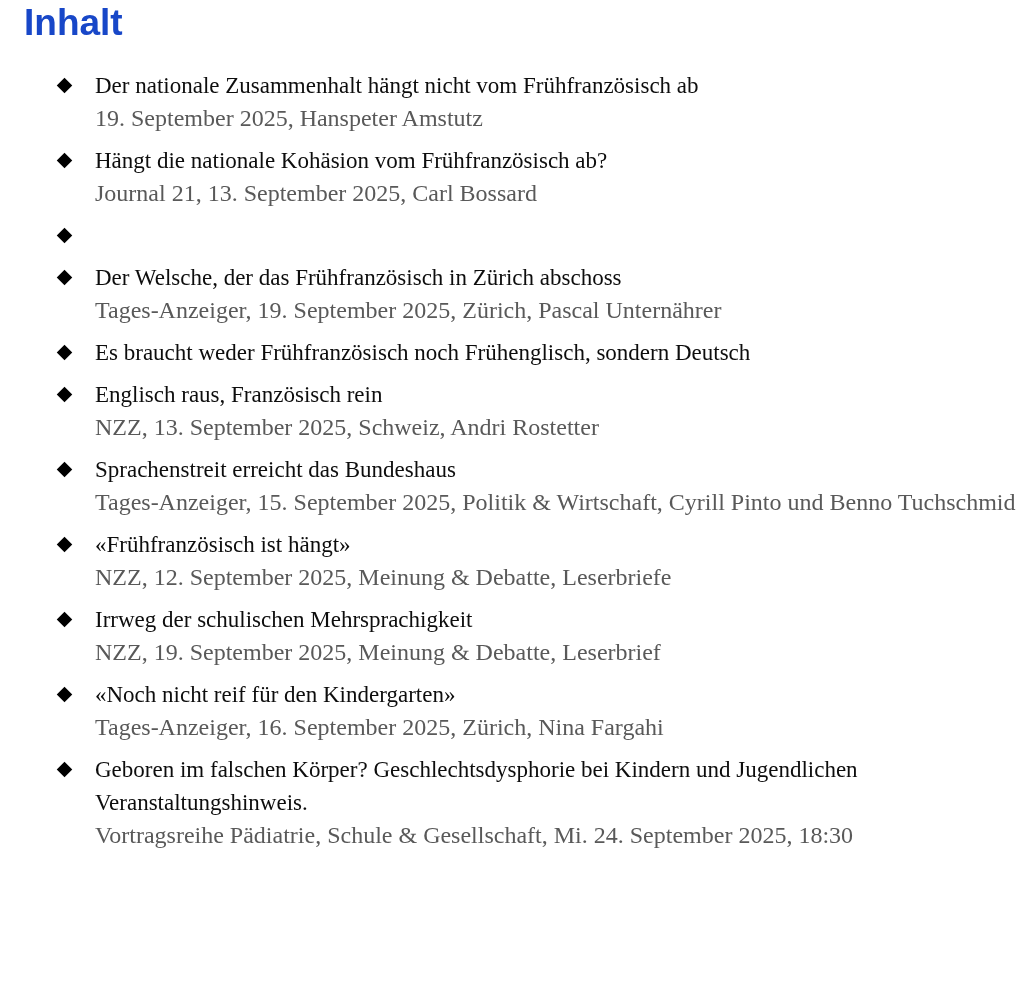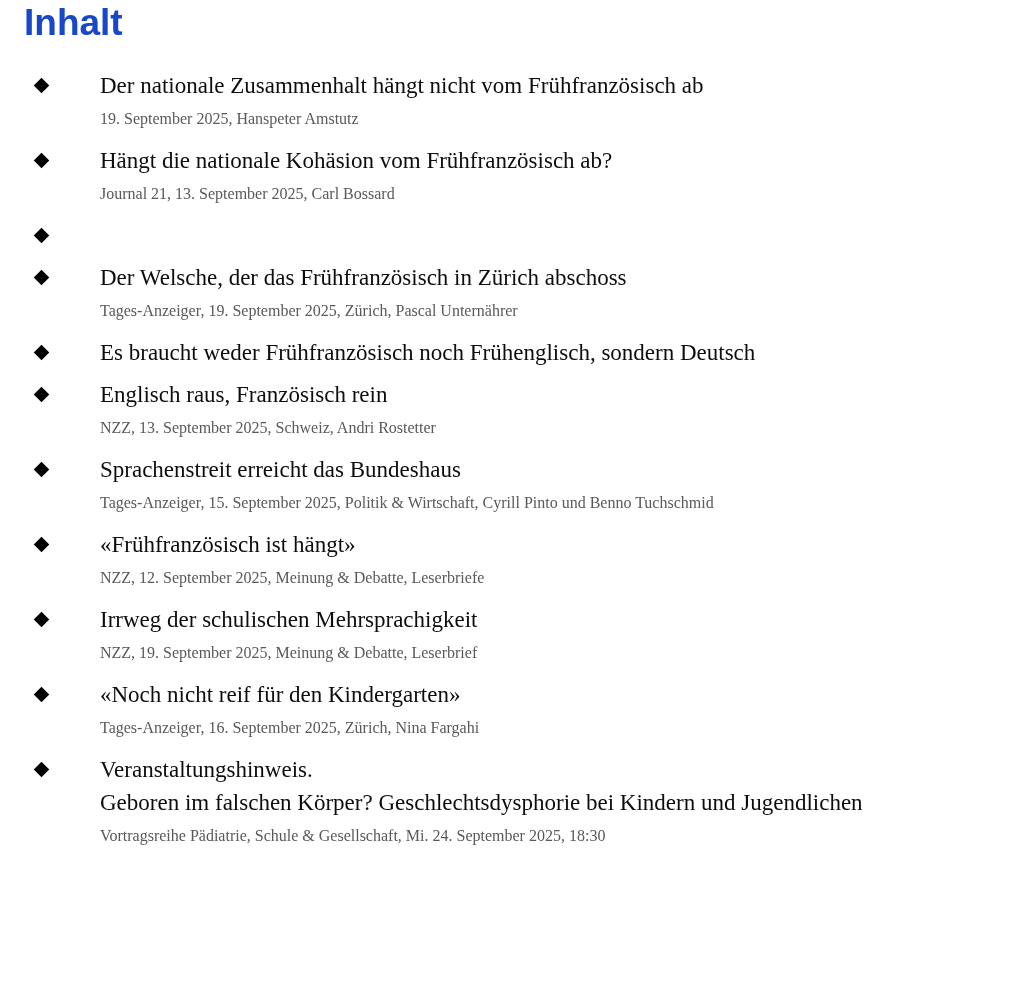--- a/index.html
+++ b/index.html
@@ -28,22 +28,21 @@
   }
   .toc {
     list-style: none;
     margin: 0;
     padding: 0;
   }
   .toc-item {
     display: flex;
     align-items: flex-start;
     margin: 0 0 9px 0;
-    padding-left: 34px;
-    gap: 28px;
+    padding-left: 57px;
   }
   .bullet-cell {
     flex: 0 0 38px;
     position: relative;
     height: 33px;
   }
   .diamond {
     position: absolute;
     left: 2px;
     top: 11px;
@@ -53,21 +52,21 @@
     transform: rotate(45deg);
   }
   .text-cell { display: block; min-width: 0; }
   .title-line {
     font-size: 23px;
     line-height: 33px;
     color: var(--title);
   }
   .item-meta {
     display: block;
-    font-size: 16px;
+    font-size: 24px;
     line-height: 33px;
     color: var(--meta);
   }
 </style>
 </head>
 <body>
 
 <h1 class="page-title">Inhalt</h1>
 
 <ul class="toc">
@@ -165,17 +164,17 @@
       <span class="item-title"><div class="title-line">«Noch nicht reif für den Kindergarten»</div></span>
       <span class="item-meta">Tages-Anzeiger, 16. September 2025, Zürich, Nina Fargahi</span>
     </span>
   </li>
 
   <li class="toc-item">
     <span class="bullet-cell">
       <span class="diamond"></span>
     </span>
     <span class="text-cell">
-      <span class="item-title"><div class="title-line">Veranstaltungshinweis.</div><div class="title-line">Geboren im falschen Körper? Geschlechtsdysphorie bei Kindern und Jugendlichen</div></span>
+      <span class="item-title"><div class="title-line">Geboren im falschen Körper? Geschlechtsdysphorie bei Kindern und Jugendlichen</div><div class="title-line">Veranstaltungshinweis.</div></span>
       <span class="item-meta">Vortragsreihe Pädiatrie, Schule &amp; Gesellschaft, Mi. 24. September 2025, 18:30</span>
     </span>
   </li>
 </ul>
 
 </body></html>

